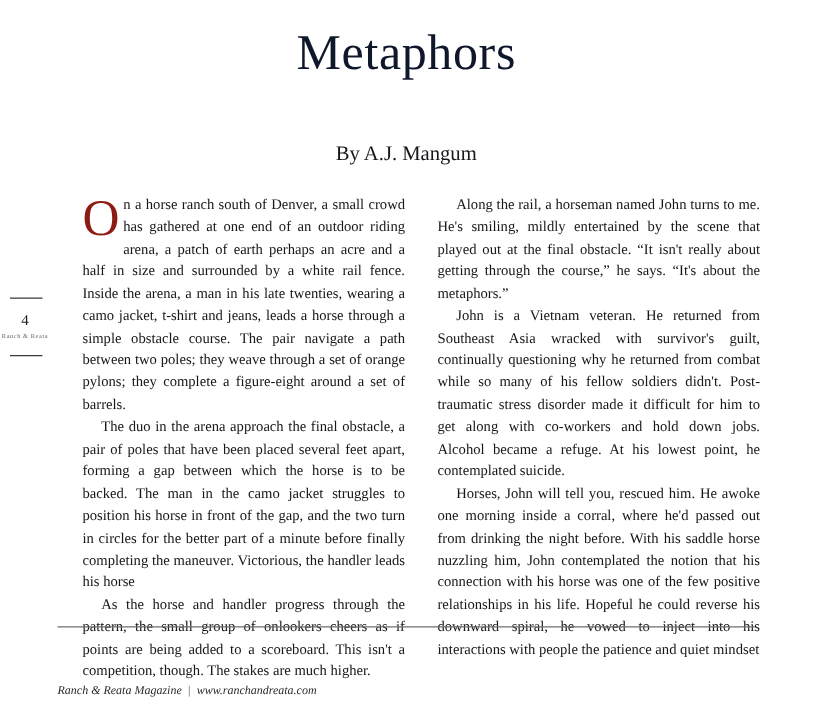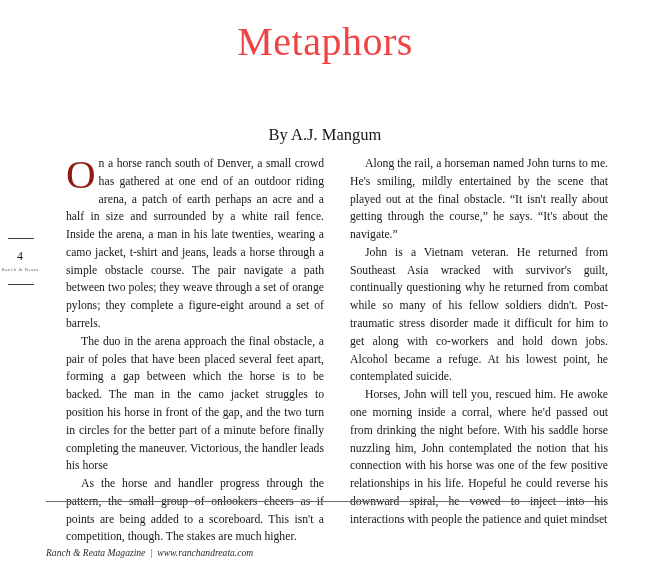--- a/index.html
+++ b/index.html
@@ -20,29 +20,29 @@
     height: 572px;
     box-sizing: border-box;
   }
   
   .title {
     text-align: center;
     font-family: "Liberation Serif", serif;
     font-size: 40px;
     font-weight: normal;
     letter-spacing: 0.5px;
-    color: #ef4444;
+    color: #0f172a;
     margin: 0;
     padding-top: 18px;
   }
   .byline {
     text-align: center;
     font-size: 16.5px;
     color: #15171a;
-    margin: 12px;
+    margin: 0;
     padding-top: 48px;
   }
   
   .columns {
     position: absolute;
     left: 66px;
     right: 42px;
     top: 155px;
     display: flex;
     gap: 26px;
@@ -147,21 +147,21 @@
     <div class="margin-rule-bottom"></div>
   </div>
 
   <div class="columns">
     <div class="col">
       <p class="first"><span class="dropcap">O</span><span>n a horse ranch south of Denver, a small crowd has gathered at one end of an outdoor riding arena, a patch of earth perhaps an acre and a half in size and surrounded by a white rail fence. Inside the arena, a man in his late twenties, wearing a camo jacket, t-shirt and jeans, leads a horse through a simple obstacle course. The pair navigate a path between two poles; they weave through a set of orange pylons; they complete a figure-eight around a set of barrels.</span></p>
       <p>The duo in the arena approach the final obstacle, a pair of poles that have been placed several feet apart, forming a gap between which the horse is to be backed. The man in the camo jacket struggles to position his horse in front of the gap, and the two turn in circles for the better part of a minute before finally completing the maneuver. Victorious, the handler leads his horse</p>
       <p>As the horse and handler progress through the pattern, the small group of onlookers cheers as if points are being added to a scoreboard. This isn't a competition, though. The stakes are much higher.</p>
     </div>
     <div class="col">
-      <p>Along the rail, a horseman named John turns to me. He's smiling, mildly entertained by the scene that played out at the final obstacle. “It isn't really about getting through the course,” he says. “It's about the navigate.”</p>
+      <p>Along the rail, a horseman named John turns to me. He's smiling, mildly entertained by the scene that played out at the final obstacle. “It isn't really about getting through the course,” he says. “It's about the metaphors.”</p>
       <p>John is a Vietnam veteran. He returned from Southeast Asia wracked with survivor's guilt, continually questioning why he returned from combat while so many of his fellow soldiers didn't. Post-traumatic stress disorder made it difficult for him to get along with co-workers and hold down jobs. Alcohol became a refuge. At his lowest point, he contemplated suicide.</p>
       <p>Horses, John will tell you, rescued him. He awoke one morning inside a corral, where he'd passed out from drinking the night before. With his saddle horse nuzzling him, John contemplated the notion that his connection with his horse was one of the few positive relationships in his life. Hopeful he could reverse his downward spiral, he vowed to inject into his interactions with people the patience and quiet mindset</p>
     </div>
   </div>
 
   <div class="footer">
     <div class="footer-rule"></div>
     <div class="footer-text">
       <span>Ranch &amp; Reata Magazine</span><span class="footer-sep">|</span><span class="footer-url">www.ranchandreata.com</span>
     </div>

